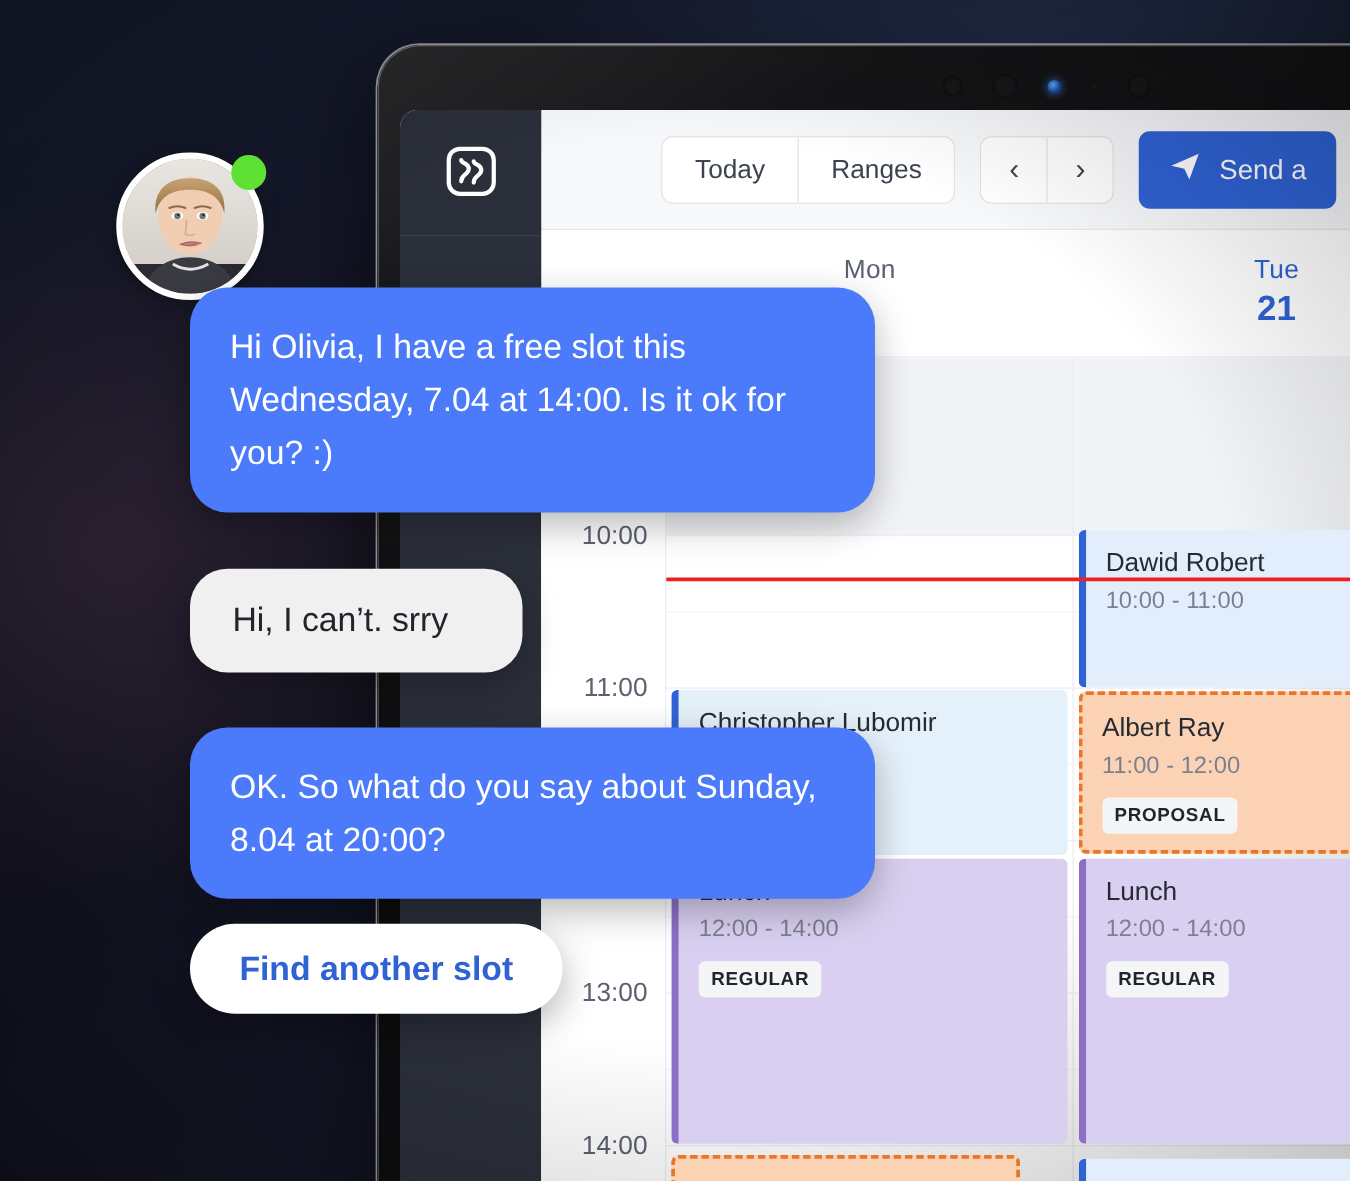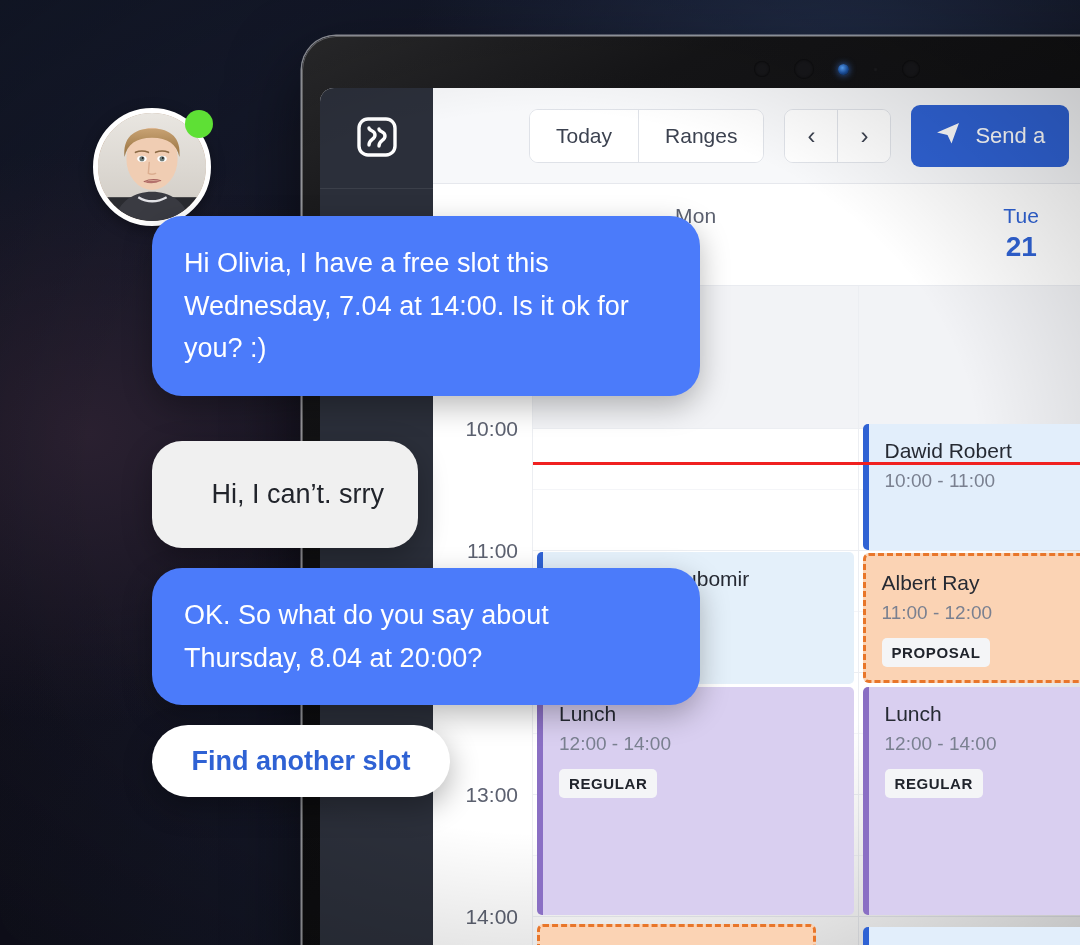--- a/index.html
+++ b/index.html
@@ -175,21 +175,21 @@
     font-size: 15px; font-weight: bold; letter-spacing: .6px;
     color: #20242c;
   }
   .ev-blue { background: #e2eefb; border-left: 6px solid #2f62d4; }
   .ev-blue2 { background: #e4f0fa; border-left: 6px solid #2f62d4; }
   .ev-purple { background: #d9cff0; border-left: 6px solid #8a6fc4; }
   .ev-orange { background: #fbd3b4; border: 3px dashed #e8762a; border-radius: 6px; }
 
   
   .chat { position: absolute; left: 0; top: 0; width: 720px; height: 945px; z-index: 40; pointer-events: none; }
-  .chat > * { pointer-events: auto; }
+  .chat > * { pointer-events: auto; margin-top: 14px; }
 
   .avatar-wrap { position: absolute; left: 93px; top: 108px; width: 118px; height: 118px; }
   .avatar {
     width: 118px; height: 118px; border-radius: 50%;
     border: 5px solid #ffffff;
     overflow: hidden;
     background: #cbb7a6;
     position: relative;
     box-shadow: 0 4px 14px rgba(0,0,0,.35);
   }
@@ -202,21 +202,21 @@
   }
 
   .bubble {
     position: absolute;
     border-radius: 30px;
     font-size: 27px;
     line-height: 1.58;
     box-shadow: 0 10px 30px rgba(0,0,0,.28);
   }
   .bubble-out { background: #4b7bfa; color: #fff; padding: 26px 32px; }
-  .bubble-in { background: #f0f0f0; color: #21242b; padding: 32px 34px; text-align: right; }
+  .bubble-in { background: #f0f0f0; color: #21242b; padding: 20px 34px; }
   .bubble-b1 { left: 152px; top: 216px; width: 548px; }
   .bubble-b2 { left: 152px; top: 441px; width: 266px; }
   .bubble-b3 { left: 152px; top: 568px; width: 548px; }
 
   .cta-btn {
     position: absolute; left: 152px; top: 725px;
     width: 298px; height: 72px;
     background: #fff; border: none; border-radius: 36px;
     color: #2f62d4; font-weight: bold; font-size: 27px;
     font-family: Liberation Sans, sans-serif;
@@ -405,18 +405,18 @@
           </g>
         </svg>
       </div>
       <div class="status-dot"></div>
     </div>
 
     <div class="bubble bubble-out bubble-b1">Hi Olivia, I have a free slot this Wednesday, 7.04 at 14:00. Is it ok for you? :)</div>
 
     <div class="bubble bubble-in bubble-b2">Hi, I can’t. srry</div>
 
-    <div class="bubble bubble-out bubble-b3">OK. So what do you say about Thursday, 8.04 at 20:00?</div>
+    <div class="bubble bubble-out bubble-b3">OK. So what do you say about Sunday, 8.04 at 20:00?</div>
 
     <button class="cta-btn">Find another slot</button>
   </div>
 
 </div>
 
 </body></html>

